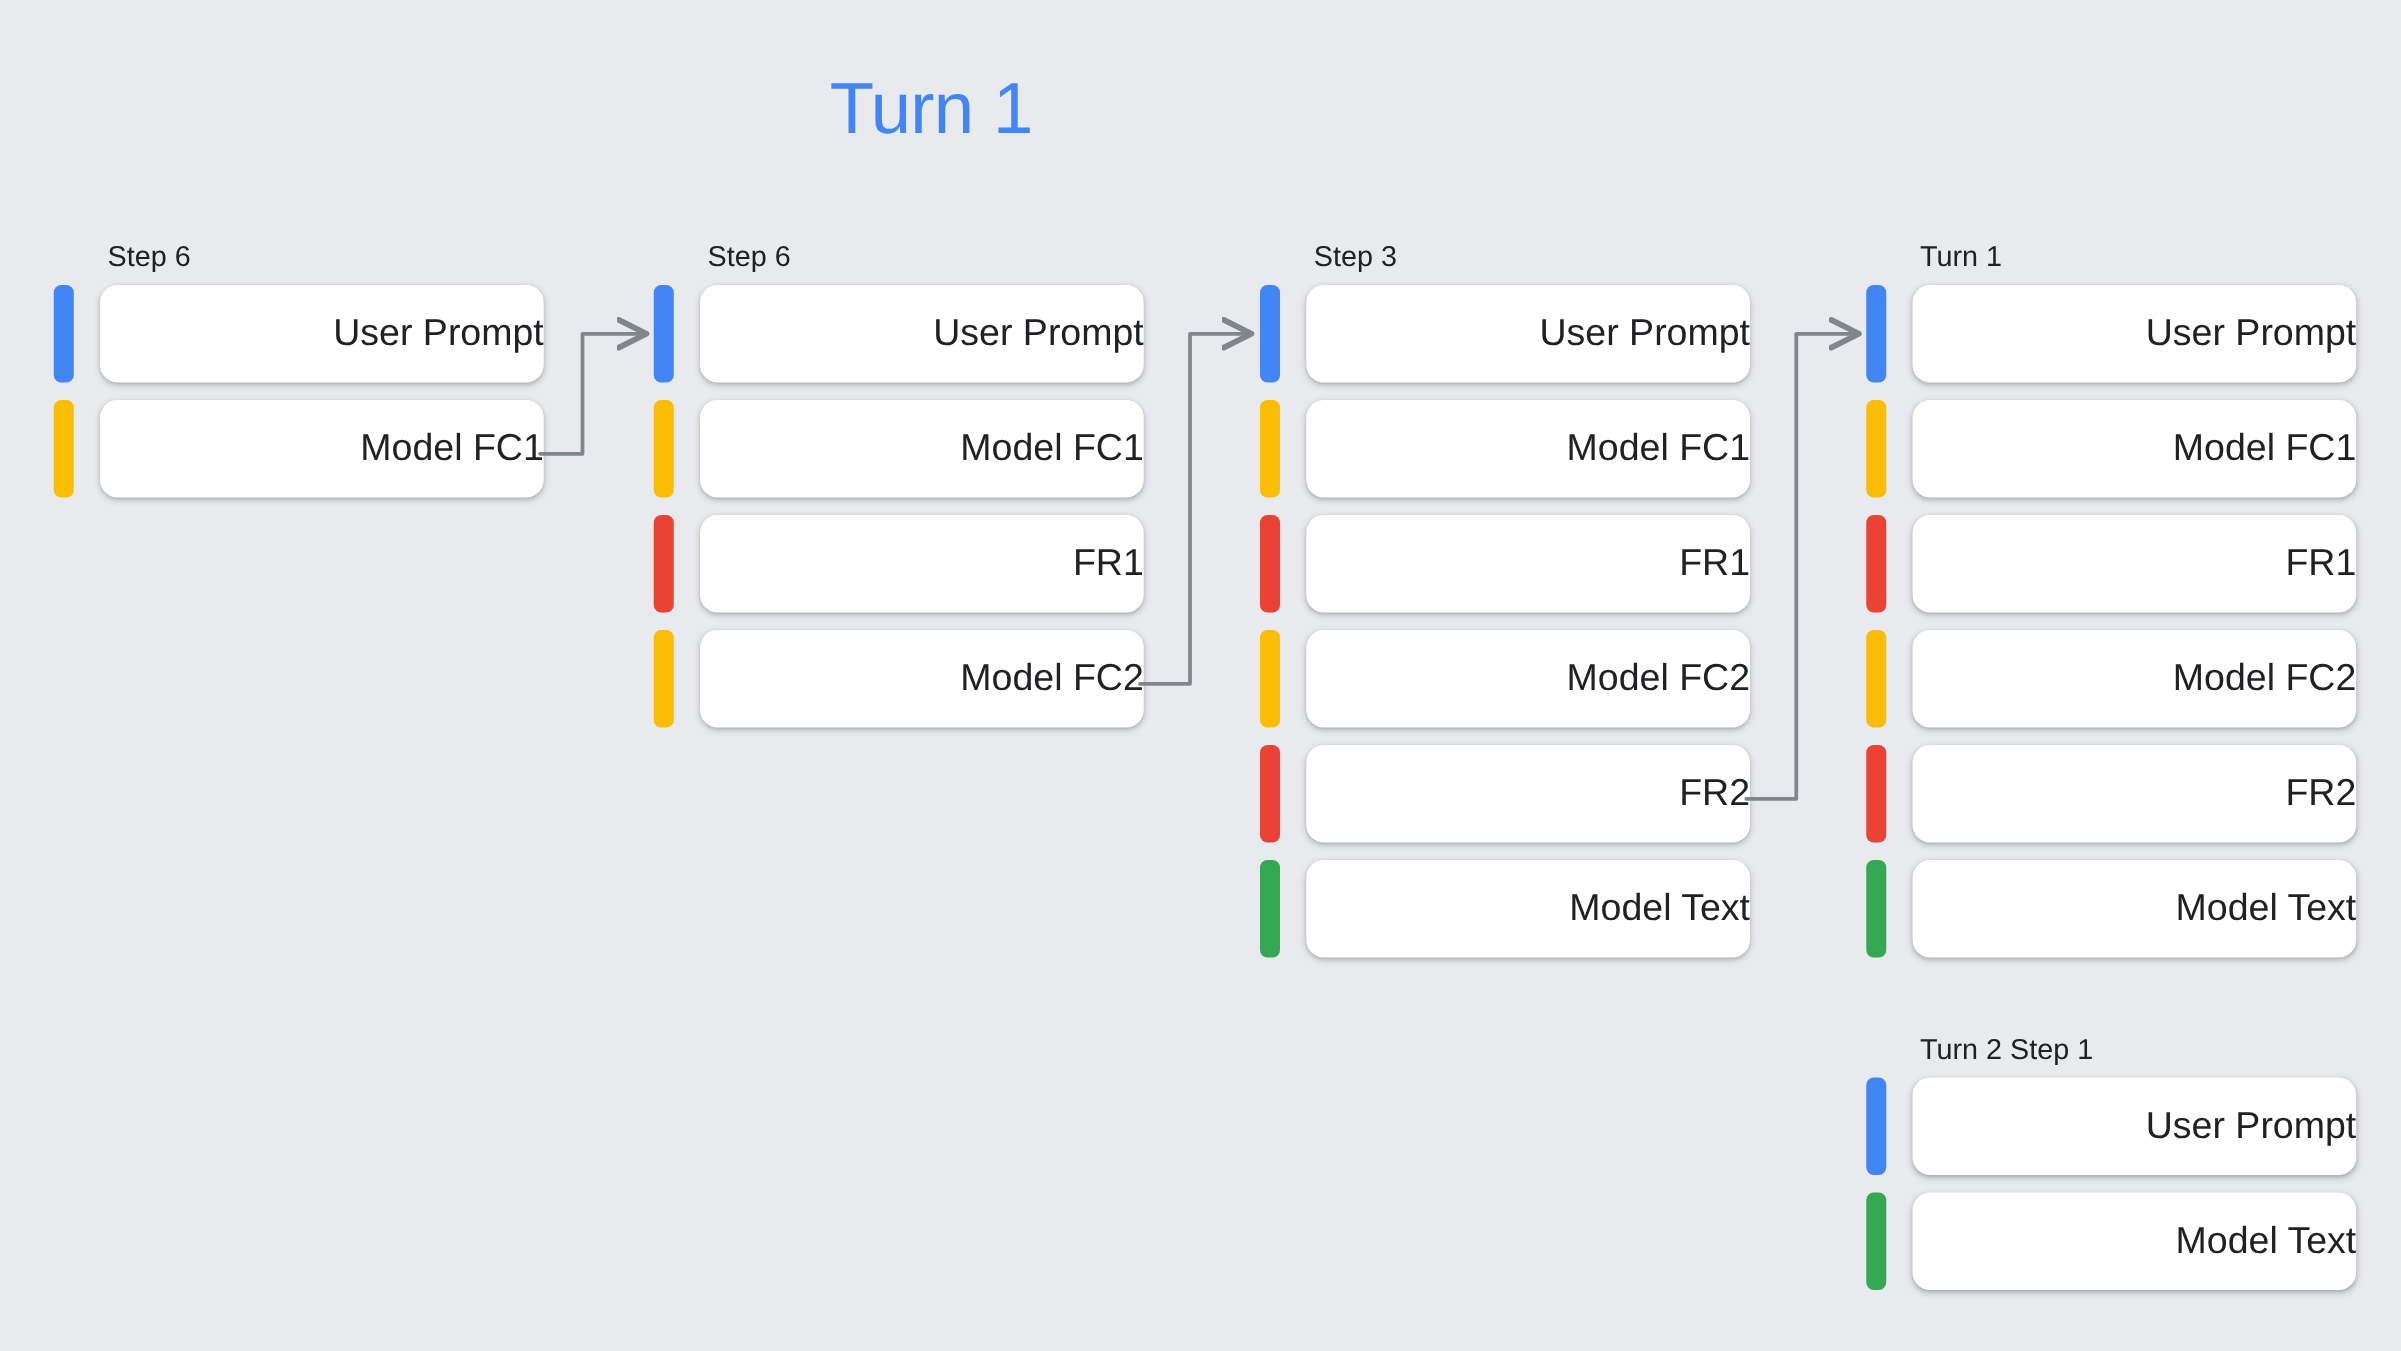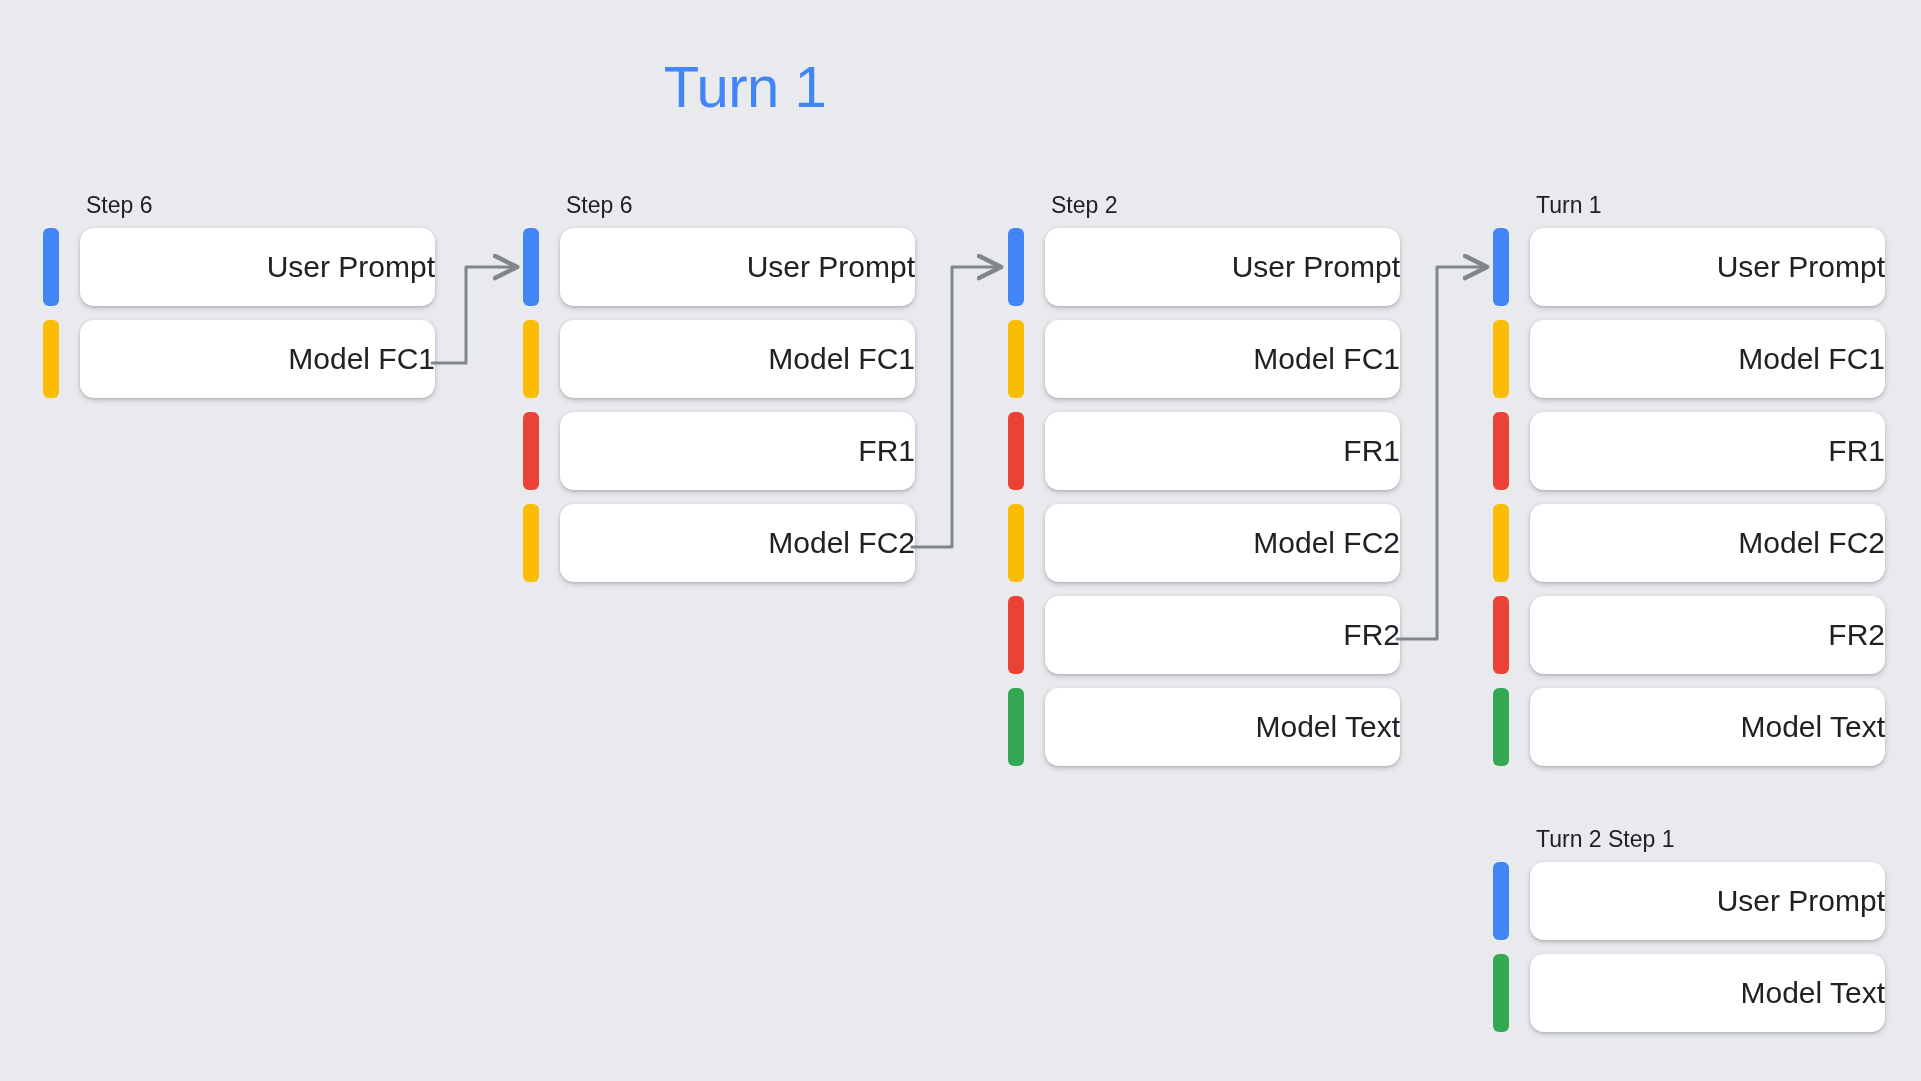--- a/index.html
+++ b/index.html
@@ -137,21 +137,21 @@
           </div>
         </div>
         <div class="row" style="top: 276px;">
           <div class="bar" style="background: rgb(251, 188, 4);"></div>
           <div class="card">
             <span class="card-label">Model FC2</span>
           </div>
         </div>
       </div>
       <div class="group" style="left: 1008px; top: 228px; height: 552px;">
-        <div class="group-label">Step 2</div>
+        <div class="group-label">Step 3</div>
         <div class="row" style="top: 0px;">
           <div class="bar" style="background: rgb(66, 133, 244);"></div>
           <div class="card">
             <span class="card-label">User Prompt</span>
           </div>
         </div>
         <div class="row" style="top: 92px;">
           <div class="bar" style="background: rgb(251, 188, 4);"></div>
           <div class="card">
             <span class="card-label">Model FC1</span>

